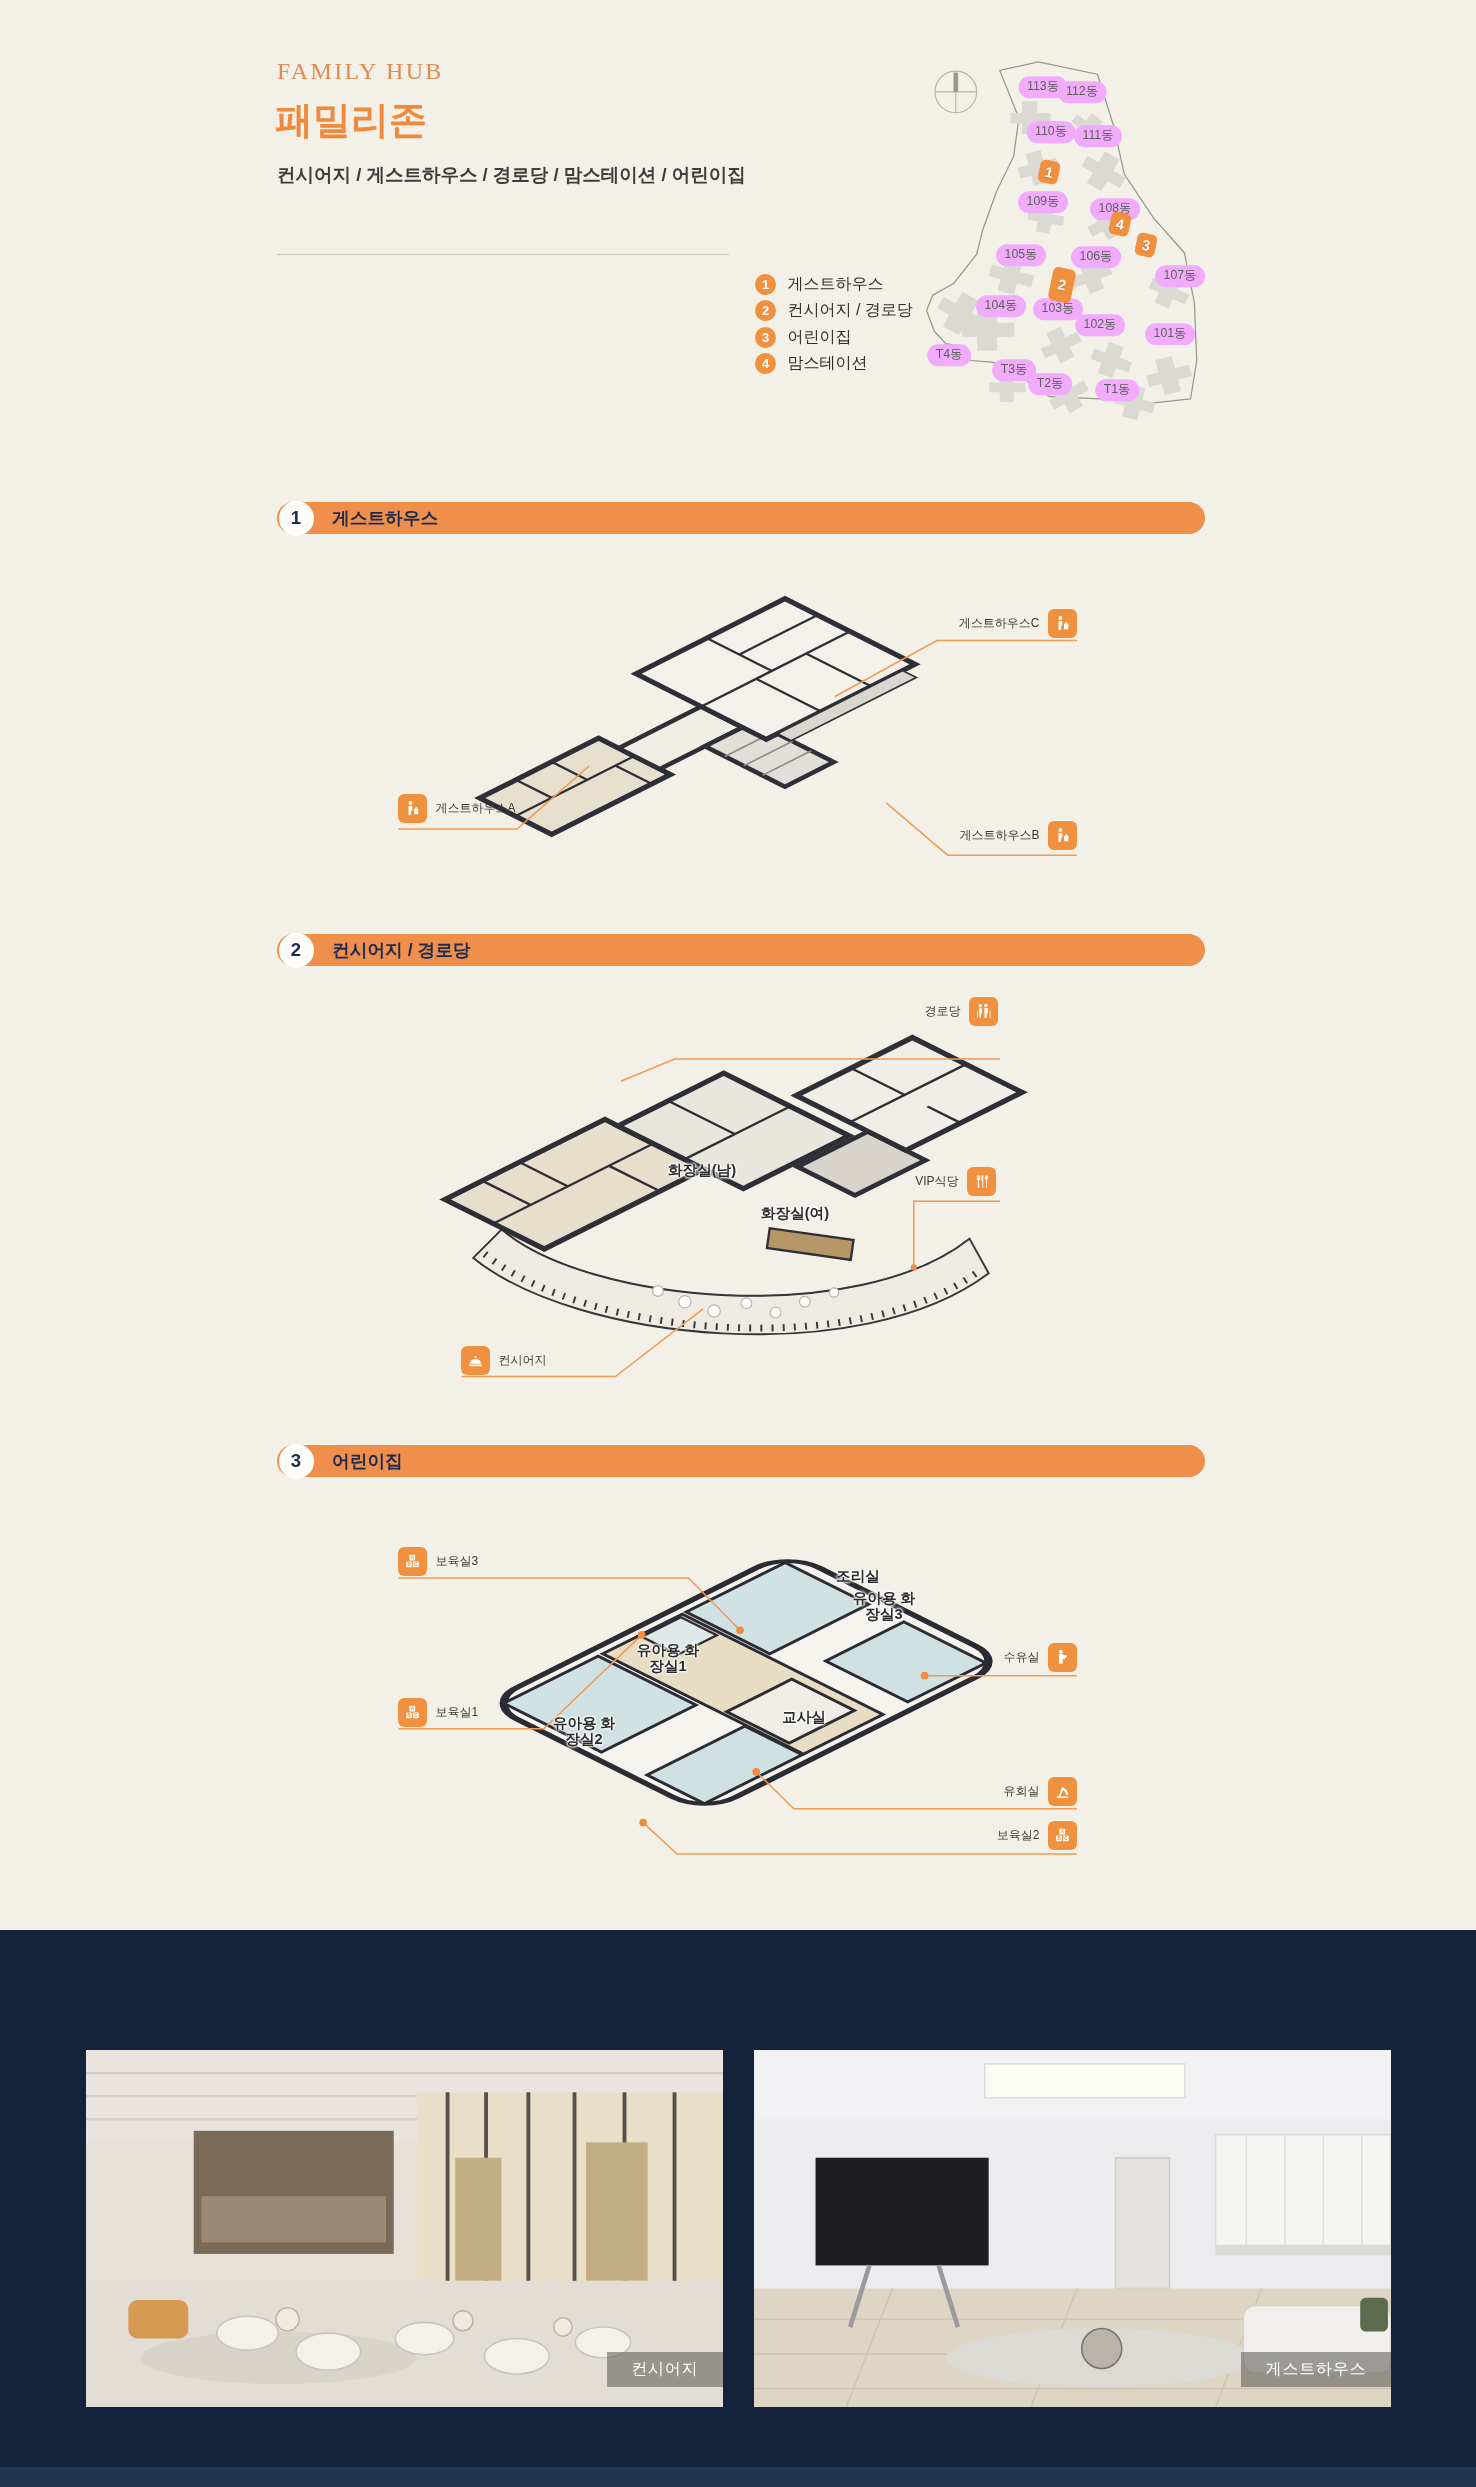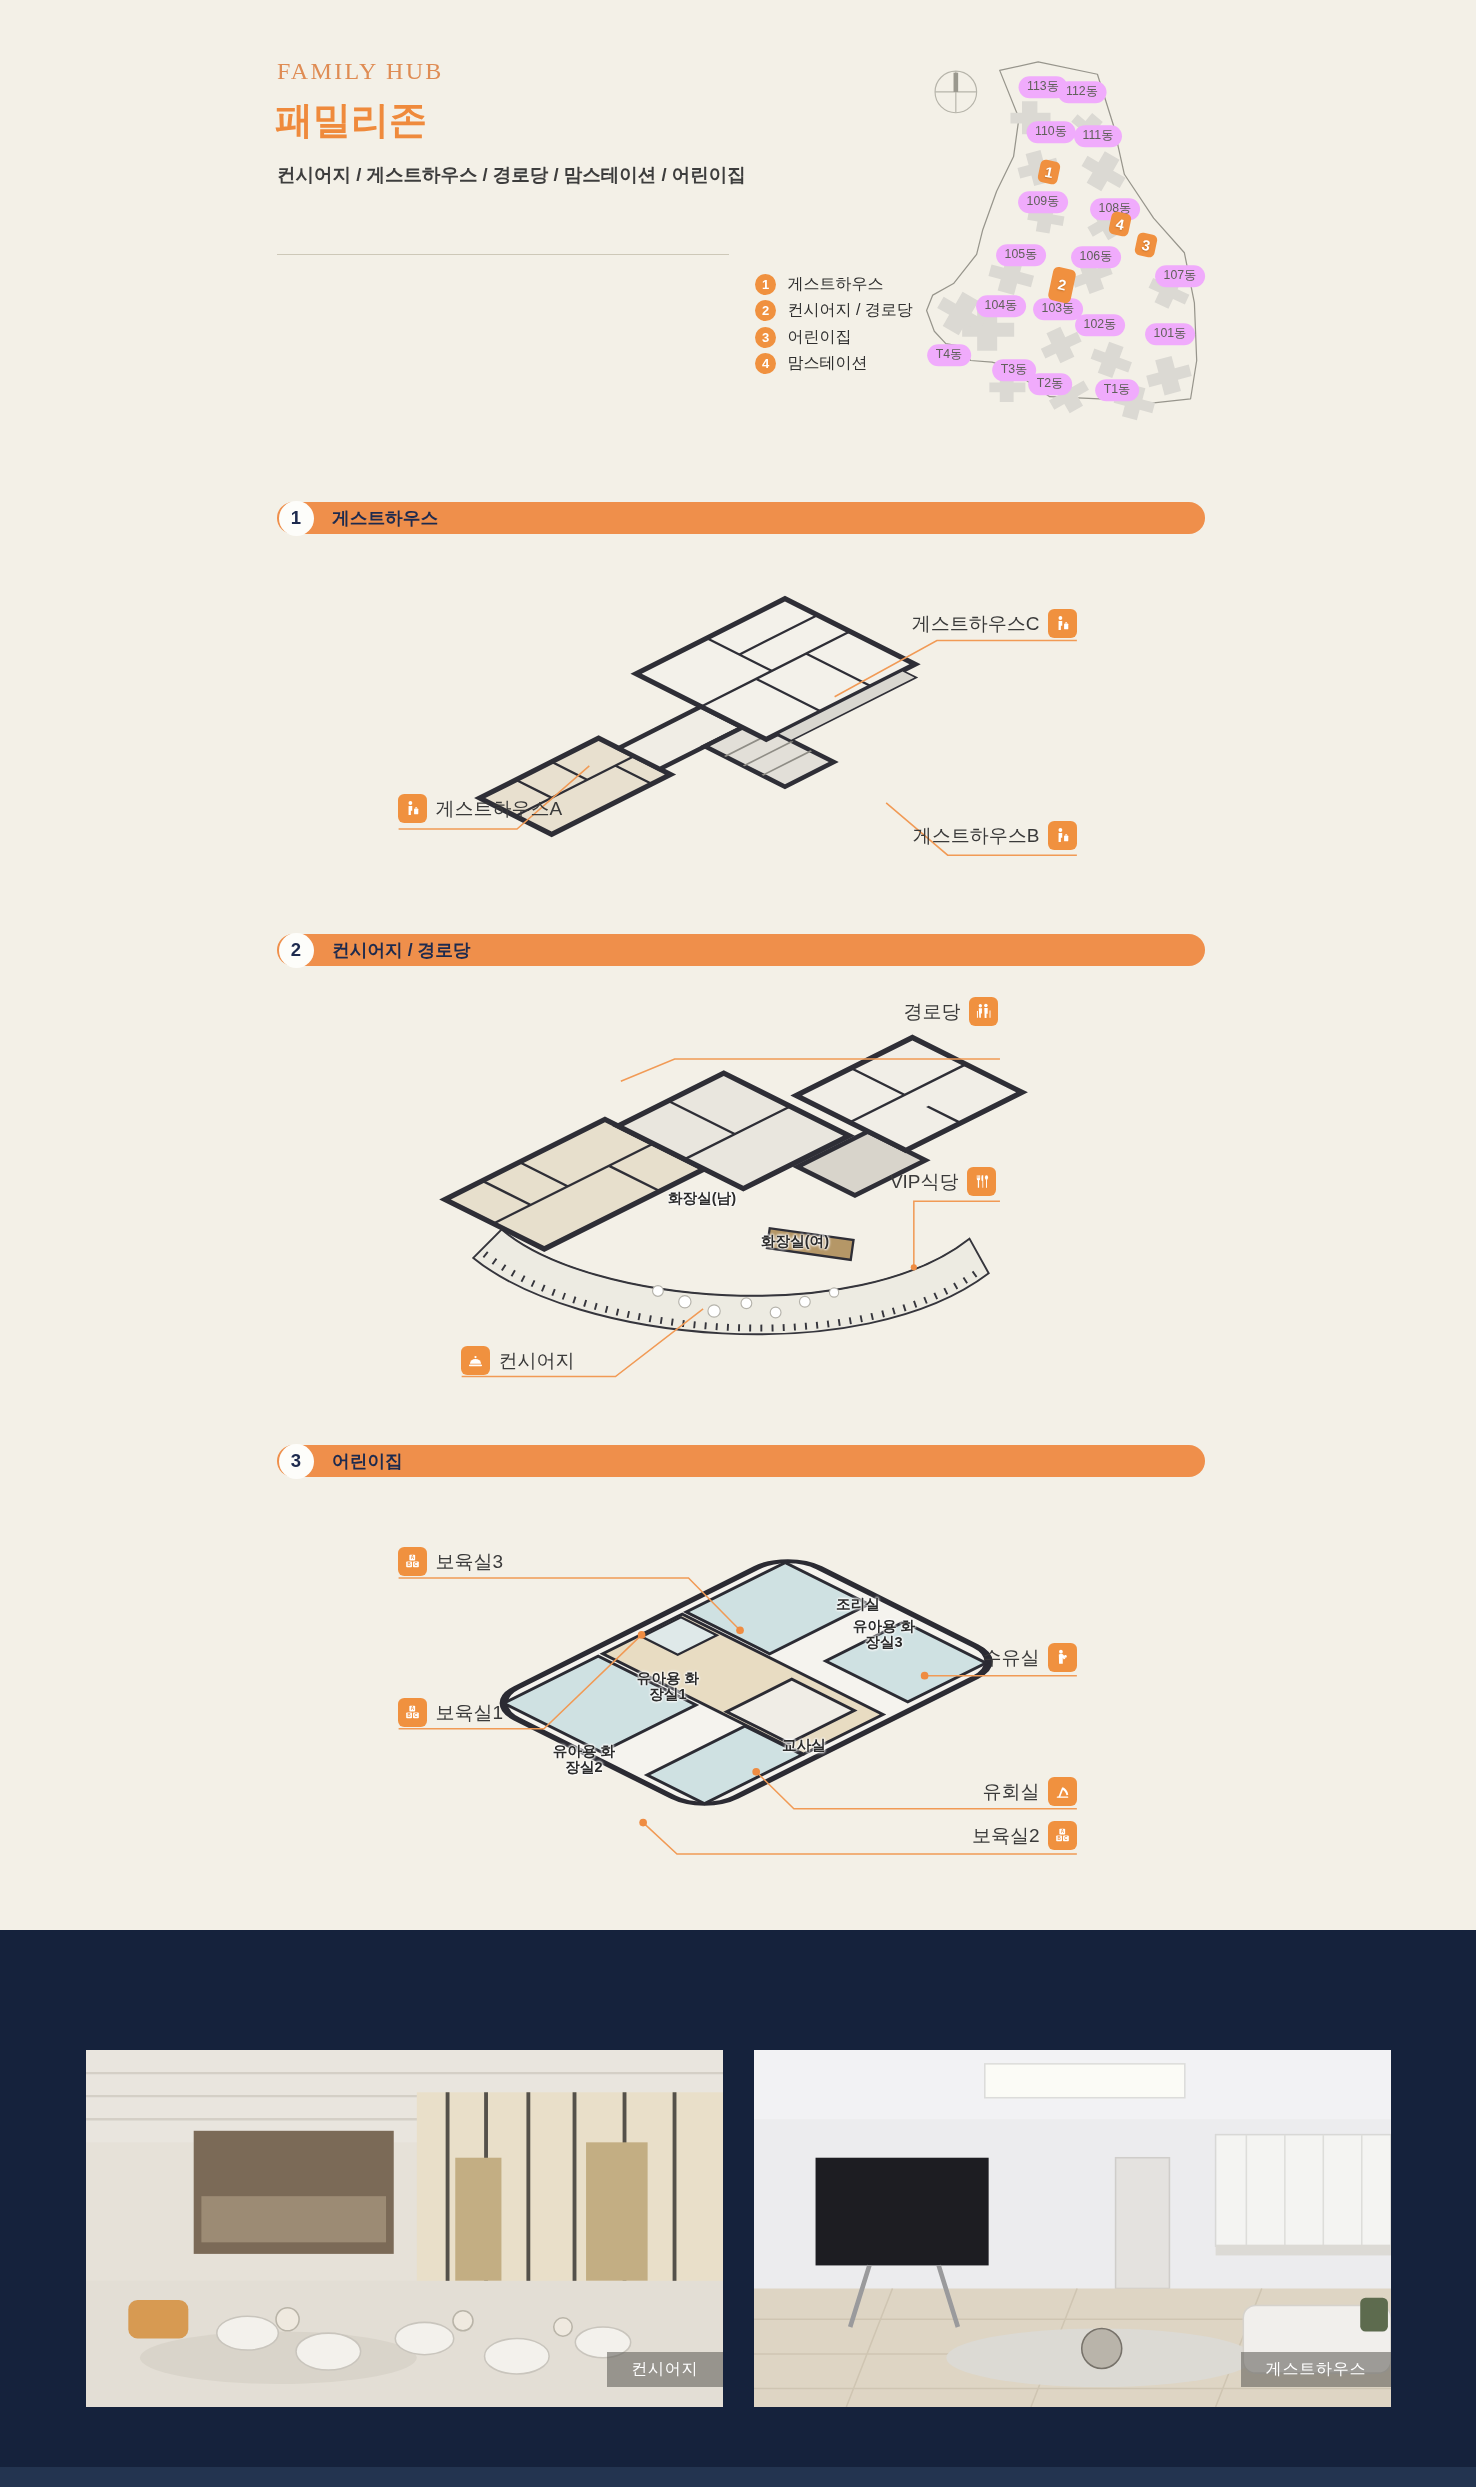--- a/index.html
+++ b/index.html
@@ -32,28 +32,28 @@
 
   
   .secbar{left:277px;width:928px;height:32px;background:#ef8f4b;border-radius:16px;
           display:flex;align-items:center;}
   .secnum{position:absolute;left:1.5px;top:-1.5px;width:35px;height:35px;background:#fdfdfa;
           border-radius:50%;display:flex;align-items:center;justify-content:center;
           font-size:18.5px;font-weight:bold;color:#1d2a4e;}
   .sectitle{margin-left:55px;font-size:17.7px;font-weight:bold;color:#1d2a4e;}
 
   
-  .callout{position:absolute;display:flex;align-items:center;gap:8.5px;font-size:19px;color:#3a3a3a;}
+  .callout{position:absolute;display:flex;align-items:center;gap:8.5px;font-size:12px;color:#3a3a3a;}
   .ibox{width:29px;height:29px;background:#f0913f;border-radius:6.2px;display:flex;
         align-items:center;justify-content:center;flex:0 0 auto;}
   .ibox svg{width:21px;height:21px;fill:#fff;}
 
   .room-label{position:absolute;transform:translate(-50%,-50%);font-size:14.6px;font-weight:bold;
         color:#2b2b2b;text-align:center;line-height:1.12;
-        text-shadow:0 0 2.3px #fff,0 0 2.3px #fff,0 0 3.1px #fff,0 0 3.1px #fff;margin-top:28px;}
+        text-shadow:0 0 2.3px #fff,0 0 2.3px #fff,0 0 3.1px #fff,0 0 3.1px #fff;}
   .w2{width:74px;}
 
   
   .navy{left:0;top:1930px;width:1477px;height:557px;background:#15223c;}
   .navy-strip{left:0;top:2467px;width:1477px;height:20px;background:#233450;}
   .photo{position:absolute;top:2050px;width:637px;height:357px;overflow:hidden;background:#cfcac1;}
   .photo.p1{left:86px;} .photo.p2{left:754px;}
   .caption{position:absolute;right:0;bottom:20px;background:rgba(96,94,90,.58);color:#fff;
         font-size:16px;padding:7px 24.6px;letter-spacing:0.8px;}
 

